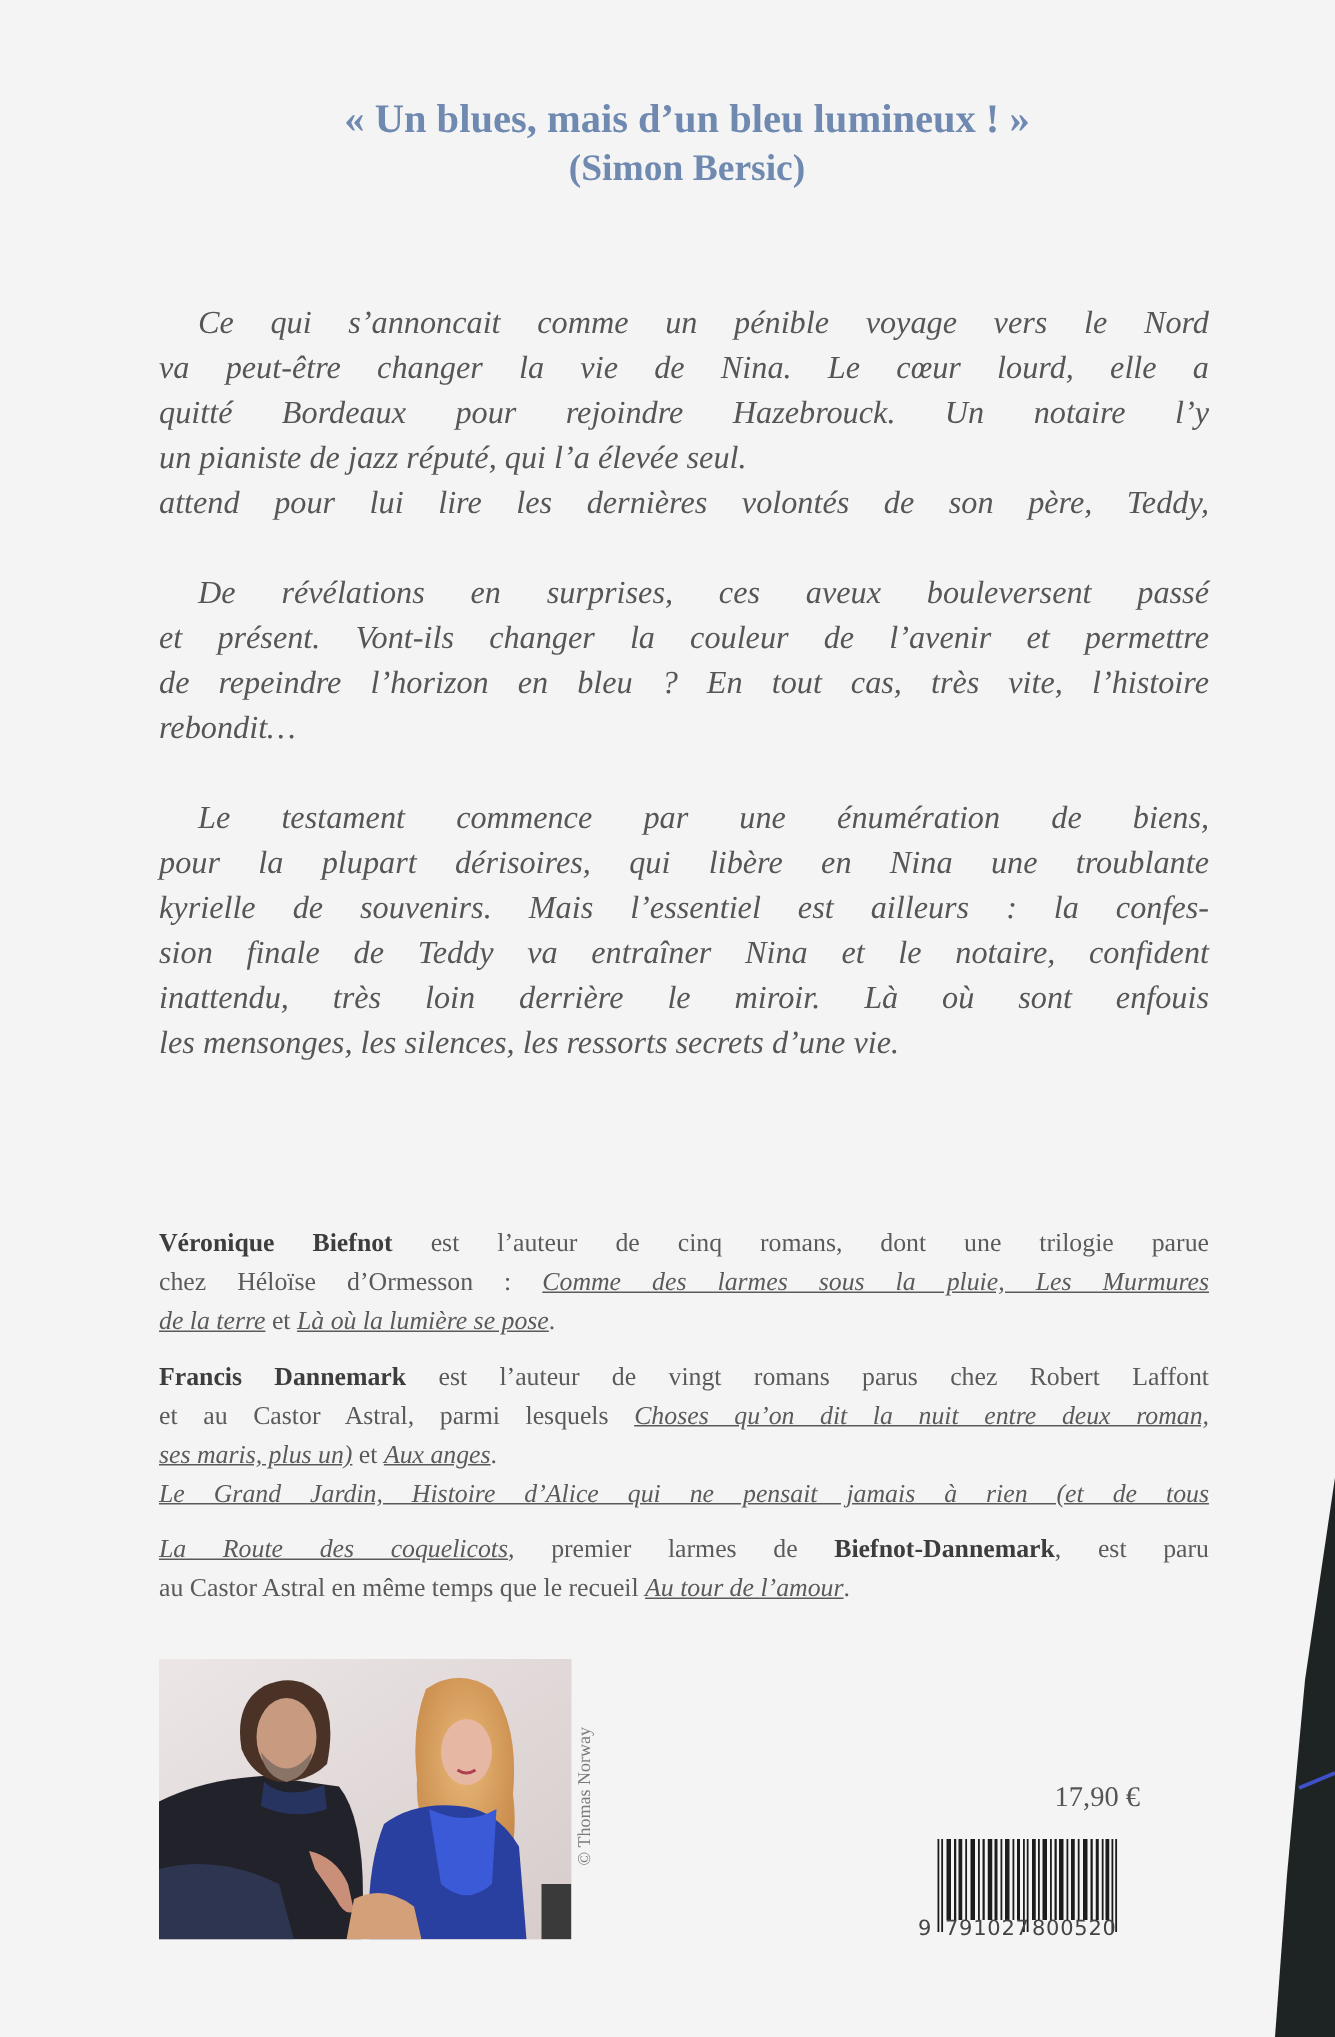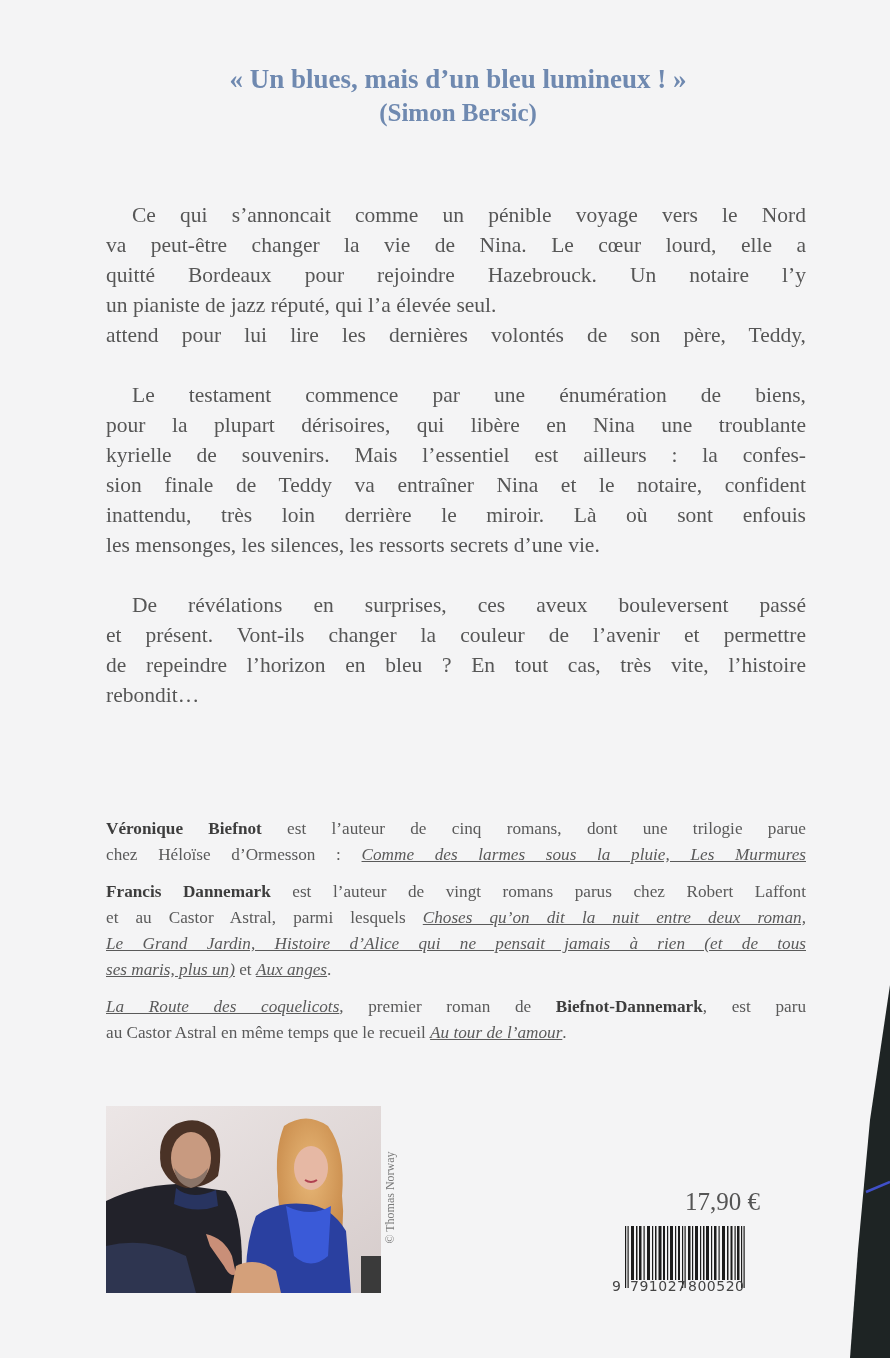--- a/index.html
+++ b/index.html
@@ -14,21 +14,21 @@
     position: absolute; left: 0; width: 916px; top: 62px;
     text-align: center; color: #6f89b0; font-weight: bold;
     font-size: 27px; line-height: 34px;
   }
   .quote .attr { display: block; font-size: 25px; }
   .blurb {
     position: absolute; left: 106px; width: 700px; top: 200px;
     font-size: 21.5px; line-height: 30px; color: #565656;
     text-align: justify;
   }
-  .blurb p { margin: 0 0 30px 0; text-indent: 26px; }
+  .blurb p { margin: 0 0 30px 0; text-indent: 26px; font-style: italic; }
   .blurb p .ln { display: block; text-align: justify; text-align-last: justify; text-indent: 0; }
   .blurb p .ln.first { padding-left: 26px; }
   .blurb p .ln.last { text-align-last: left; }
   .bios {
     position: absolute; left: 106px; width: 700px; top: 816px;
     font-size: 17.2px; line-height: 26px; color: #5a5a5a;
   }
   .bios p { margin: 0 0 11px 0; }
   .bios .ln { display: block; text-align: justify; text-align-last: justify; }
   .bios .ln.last { text-align-last: left; }
@@ -41,21 +41,21 @@
   .credit {
     position: absolute; left: 382px; top: 1100px; width: 18px; height: 200px;
   }
   .credit span {
     position: absolute; left: -82px; top: 90px; width: 180px;
     transform: rotate(-90deg); transform-origin: center;
     font-size: 12px; color: #7a7a7a; white-space: nowrap; text-align: center;
   }
   .price {
     position: absolute; left: 640px; width: 120px; top: 1188px;
-    text-align: right; font-size: 25px; color: #555;
+    text-align: right; font-size: 19px; color: #555;
   }
   .barcode {
     position: absolute; left: 612px; top: 1226px; width: 150px; height: 80px;
   }
   .barcode-digits {
     position: absolute; font-family: "DejaVu Sans", sans-serif;
     font-size: 14px; color: #444; letter-spacing: 0.5px;
   }
   .wedge { position: absolute; right: 0; top: 0; width: 890px; height: 1358px; pointer-events: none; }
 </style>
@@ -69,50 +69,51 @@
     <span class="attr">(Simon Bersic)</span>
   </div>
 
   <div class="blurb">
     <p>
       <span class="ln first">Ce qui s’annoncait comme un pénible voyage vers le Nord</span>
       <span class="ln">va peut-être changer la vie de Nina. Le cœur lourd,  elle a</span>
       <span class="ln">quitté Bordeaux pour rejoindre Hazebrouck. Un notaire l’y</span>
       <span class="ln last">un pianiste de jazz réputé, qui l’a élevée seul.</span>
       <span class="ln">attend pour lui lire les dernières volontés de son père, Teddy,</span>
+    </p>
+    <p>
+      <span class="ln first">De révélations en surprises, ces aveux bouleversent passé</span>
+      <span class="ln">et présent. Vont-ils changer la couleur de l’avenir et permettre</span>
+      <span class="ln">de repeindre l’horizon en bleu ? En tout cas, très vite, l’histoire</span>
+      <span class="ln last">rebondit…</span>
     </p>
     <p>
       <span class="ln first">Le testament commence par une énumération de biens,</span>
       <span class="ln">pour la plupart dérisoires, qui libère en Nina une troublante</span>
       <span class="ln">kyrielle de souvenirs. Mais l’essentiel est ailleurs : la confes-</span>
       <span class="ln">sion finale de Teddy va entraîner Nina et le notaire, confident</span>
       <span class="ln">inattendu, très loin derrière le miroir. Là où sont enfouis</span>
       <span class="ln last">les mensonges, les silences, les ressorts secrets d’une vie.</span>
     </p>
-    <p>
-      <span class="ln first">De révélations en surprises, ces aveux bouleversent passé</span>
-      <span class="ln">et présent. Vont-ils changer la couleur de l’avenir et permettre</span>
-      <span class="ln">de repeindre l’horizon en bleu ? En tout cas, très vite, l’histoire</span>
-      <span class="ln last">rebondit…</span>
-    </p>
   </div>
 
   <div class="bios">
     <p>
       <span class="ln"><b>Véronique Biefnot</b><span> est l’auteur de cinq romans, dont une trilogie parue</span></span>
       <span class="ln"><span>chez Héloïse d’Ormesson : </span><i>Comme des larmes sous la pluie, Les Murmures</i></span>
+      <span class="ln last"><i>de la terre</i><span> et </span><i>Là où la lumière se pose</i><span>.</span></span>
     </p>
     <p>
       <span class="ln"><b>Francis Dannemark</b><span> est l’auteur de vingt romans parus chez Robert Laffont</span></span>
       <span class="ln"><span>et au Castor Astral, parmi lesquels </span><i>Choses qu’on dit la nuit entre deux roman,</i></span>
+      <span class="ln last"><i>ses maris, plus un)</i><span> et </span><i>Aux anges</i><span>.</span></span>
       <span class="ln"><i>Le Grand Jardin, Histoire d’Alice qui ne pensait jamais à rien (et de tous</i></span>
-      <span class="ln last"><i>ses maris, plus un)</i><span> et </span><i>Aux anges</i><span>.</span></span>
-    </p>
-    <p>
-      <span class="ln"><i>La Route des coquelicots</i><span>, premier roman de </span><b>Biefnot-Dannemark</b><span>, est paru</span></span>
+    </p>
+    <p>
+      <span class="ln"><i>La Route des coquelicots</i><span>, premier larmes de </span><b>Biefnot-Dannemark</b><span>, est paru</span></span>
       <span class="ln last"><span>au Castor Astral en même temps que le recueil </span><i>Au tour de l’amour</i><span>.</span></span>
     </p>
   </div>
 
   <div class="photo" aria-label="Photo of the two authors">
     <svg width="275" height="187" viewBox="0 0 275 187">
       <defs>
         <linearGradient id="bg" x1="0" y1="0" x2="1" y2="1">
           <stop offset="0" stop-color="#ece6e6"></stop>
           <stop offset="1" stop-color="#d6cccb"></stop>

